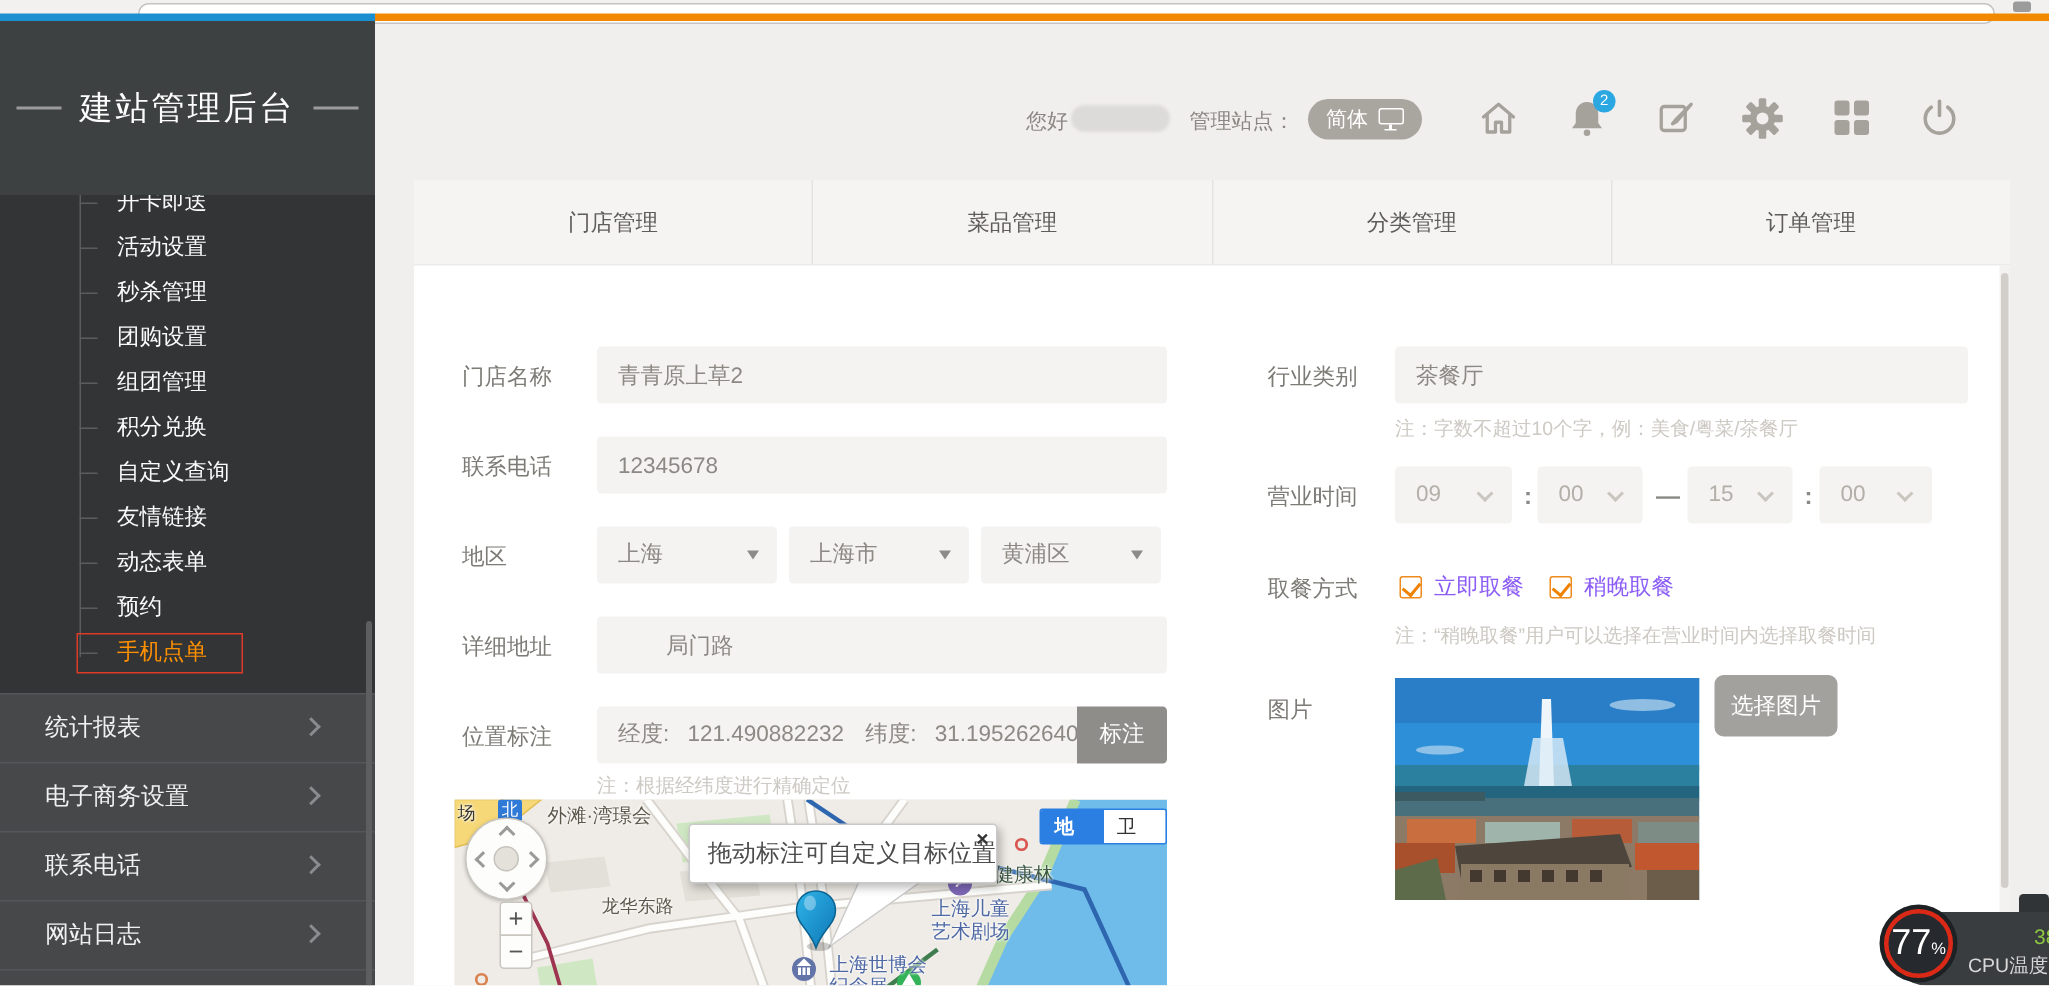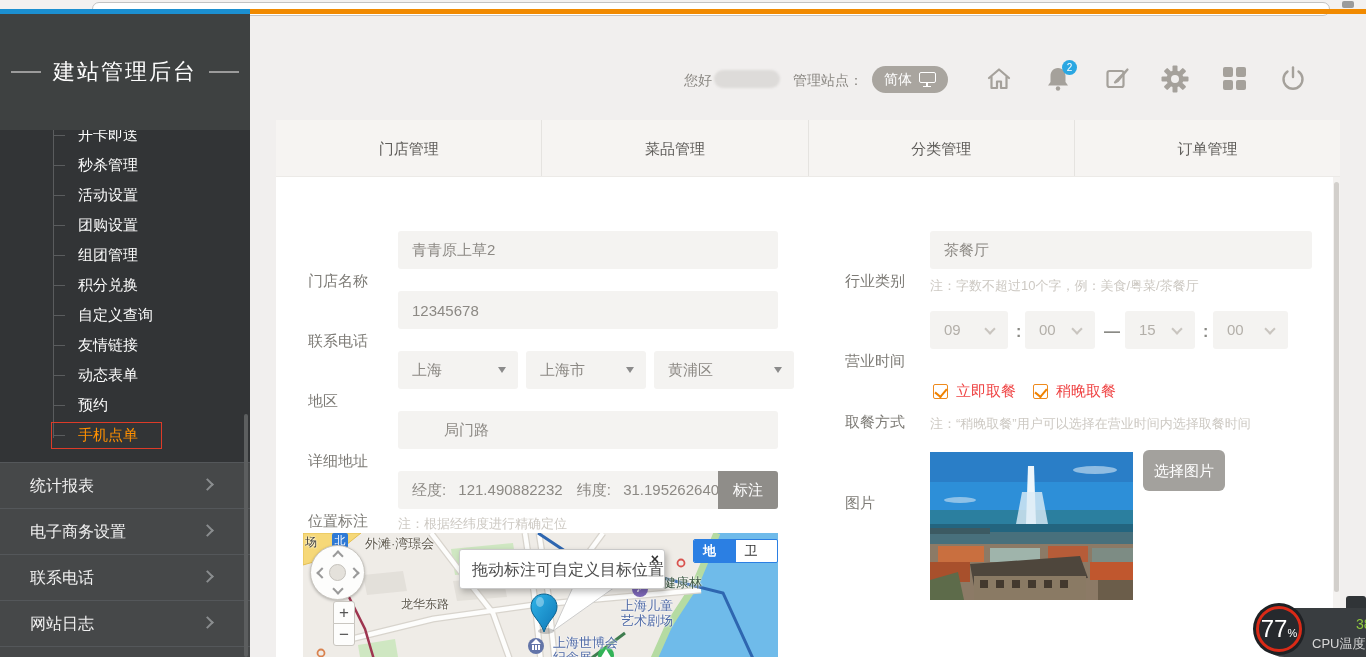--- a/index.html
+++ b/index.html
@@ -48,34 +48,34 @@
   .grid-ic { display:grid; grid-template-columns:10px 10px; grid-template-rows:10px 10px; gap:3px; padding:3px; }
   .grid-ic span { background:#a5a19b; border-radius:2px; }
 
   
   .tabs { position:absolute; left:276px; top:120px; width:1064px; height:57px; background:#f6f4f2; display:flex; border-bottom:1px solid #eceae7; }
   .tab { flex:1; text-align:center; line-height:57px; font-size:15px; color:#5f5d5a; border-right:1px solid #e5e3e0; cursor:pointer; }
   .tab:last-child { border-right:none; }
 
   
   .panel { position:absolute; left:276px; top:177px; width:1064px; height:480px; background:#fff; }
-  .flabel { position:absolute; font-size:15px; color:#7d7b76;margin-top:30px; }
+  .flabel { position:absolute; font-size:15px; color:#7d7b76; }
   .finput { position:absolute; height:38px; background:#f4f3f1; border:none; border-radius:3px; font-size:15px; color:#8c8984; padding:0 14px; font-family:inherit; }
   .fselect { position:absolute; height:38px; background:#f4f3f1; border-radius:3px; font-size:15px; color:#8c8984; line-height:38px; padding:0 14px; cursor:pointer; }
   .tri { position:absolute; right:12px; top:16px; width:0; height:0; border-left:4px solid transparent; border-right:4px solid transparent; border-top:6px solid #8b8b8b; }
   .chev { position:absolute; right:14px; top:14px; width:8px; height:8px; border-right:2px solid #c9c5bf; border-bottom:2px solid #c9c5bf; transform:rotate(45deg); }
   .note { position:absolute; font-size:13px; color:#cdc9c3; }
   .coordbox { position:absolute; left:122px; top:294px; width:320px; height:38px; background:#f4f3f1; border-radius:3px 0 0 3px; font-size:15px; color:#8c8984; line-height:38px; padding-left:14px; white-space:nowrap; overflow:hidden; }
   .btn-mark { position:absolute; left:442px; top:294px; width:60px; height:38px; background:#8f8d89; color:#fff; font-size:15px; text-align:center; line-height:38px; border-radius:0 3px 3px 0; cursor:pointer; }
   .timebox { color:#b3afa9; }
   .tsep { position:absolute; top:146px; font-size:16px; color:#8a8a85; font-weight:bold; }
   .checkrow { position:absolute; display:flex; align-items:center; gap:8px; cursor:pointer; }
   .cbox { width:15px; height:15px; border:1px solid #ef8a1c; border-radius:2px; background:#fff; position:relative; }
   .cbox:after { content:""; position:absolute; left:3px; top:1px; width:6px; height:9px; border-right:2px solid #f08200; border-bottom:2px solid #f08200; transform:rotate(40deg); }
-  .clabel { font-size:15px; color:#ef4444; }
+  .clabel { font-size:15px; color:#8b5cf6; }
   .btn-pick { position:absolute; left:867px; top:273px; width:82px; height:41px; background:#a3a19d; color:#fff; font-size:15px; text-align:center; line-height:41px; border-radius:6px; cursor:pointer; }
   .panel-scroll-track { position:absolute; left:1057px; top:0; width:7px; height:480px; background:#f4f2f0; }
   .panel-scroll { position:absolute; left:1058px; top:5px; width:5px; height:410px; background:#d2cfcb; border-radius:3px; cursor:pointer; }
 
   
   .photo { position:absolute; left:654px; top:275px; width:203px; height:148px; overflow:hidden; }
 
   
   .map { position:absolute; left:27px; top:356px; width:475px; height:124px; overflow:hidden; background:#efece7; }
   .map svg.base { position:absolute; left:0; top:0; }
@@ -125,22 +125,22 @@
   <aside class="sidebar">
     <div class="sb-header">
       <span class="dash"></span>
       <span class="sb-title">建站管理后台</span>
       <span class="dash"></span>
     </div>
     <div class="submenu">
       <div class="tree-line"></div>
       <div class="sm-list">
         <div class="sm-item"><span class="tick"></span><span>开卡即送</span></div>
+        <div class="sm-item"><span class="tick"></span><span>活动设置</span></div>
         <div class="sm-item"><span class="tick"></span><span>秒杀管理</span></div>
-        <div class="sm-item"><span class="tick"></span><span>活动设置</span></div>
         <div class="sm-item"><span class="tick"></span><span>团购设置</span></div>
         <div class="sm-item"><span class="tick"></span><span>组团管理</span></div>
         <div class="sm-item"><span class="tick"></span><span>积分兑换</span></div>
         <div class="sm-item"><span class="tick"></span><span>自定义查询</span></div>
         <div class="sm-item"><span class="tick"></span><span>友情链接</span></div>
         <div class="sm-item"><span class="tick"></span><span>动态表单</span></div>
         <div class="sm-item"><span class="tick"></span><span>预约</span></div>
         <div class="sm-item selected"><span class="tick"></span><span class="sel-box"></span><span>手机点单</span></div>
       </div>
     </div>
@@ -229,21 +229,21 @@
 
     <span class="flabel" style="left:32px; top:65px;">门店名称</span>
     <input class="finput" style="left: 122px; top: 54px; width: 380px;" readonly="" value="青青原上草2">
 
     <span class="flabel" style="left:32px; top:125px;">联系电话</span>
     <input class="finput" style="left: 122px; top: 114px; width: 380px;" readonly="" value="12345678">
 
     <span class="flabel" style="left:32px; top:185px;">地区</span>
     <div class="fselect" style="left:122px; top:174px; width:120px;"><span>上海</span><span class="tri"></span></div>
     <div class="fselect" style="left:250px; top:174px; width:120px;"><span>上海市</span><span class="tri"></span></div>
-    <div class="fselect" style="left:378px; top:174px; width:140px;"><span>黄浦区</span><span class="tri"></span></div>
+    <div class="fselect" style="left:378px; top:174px; width:120px;"><span>黄浦区</span><span class="tri"></span></div>
 
     <span class="flabel" style="left:32px; top:245px;">详细地址</span>
     <input class="finput" style="left: 122px; top: 234px; width: 380px; padding-left: 46px;" readonly="" value="局门路">
 
     <span class="flabel" style="left:32px; top:305px;">位置标注</span>
     <div class="coordbox">
       <span>经度:</span>
       <span style="margin:0 10px 0 8px;">121.490882232</span>
       <span>纬度:</span>
       <span style="margin-left:8px;">31.1952626403</span>

